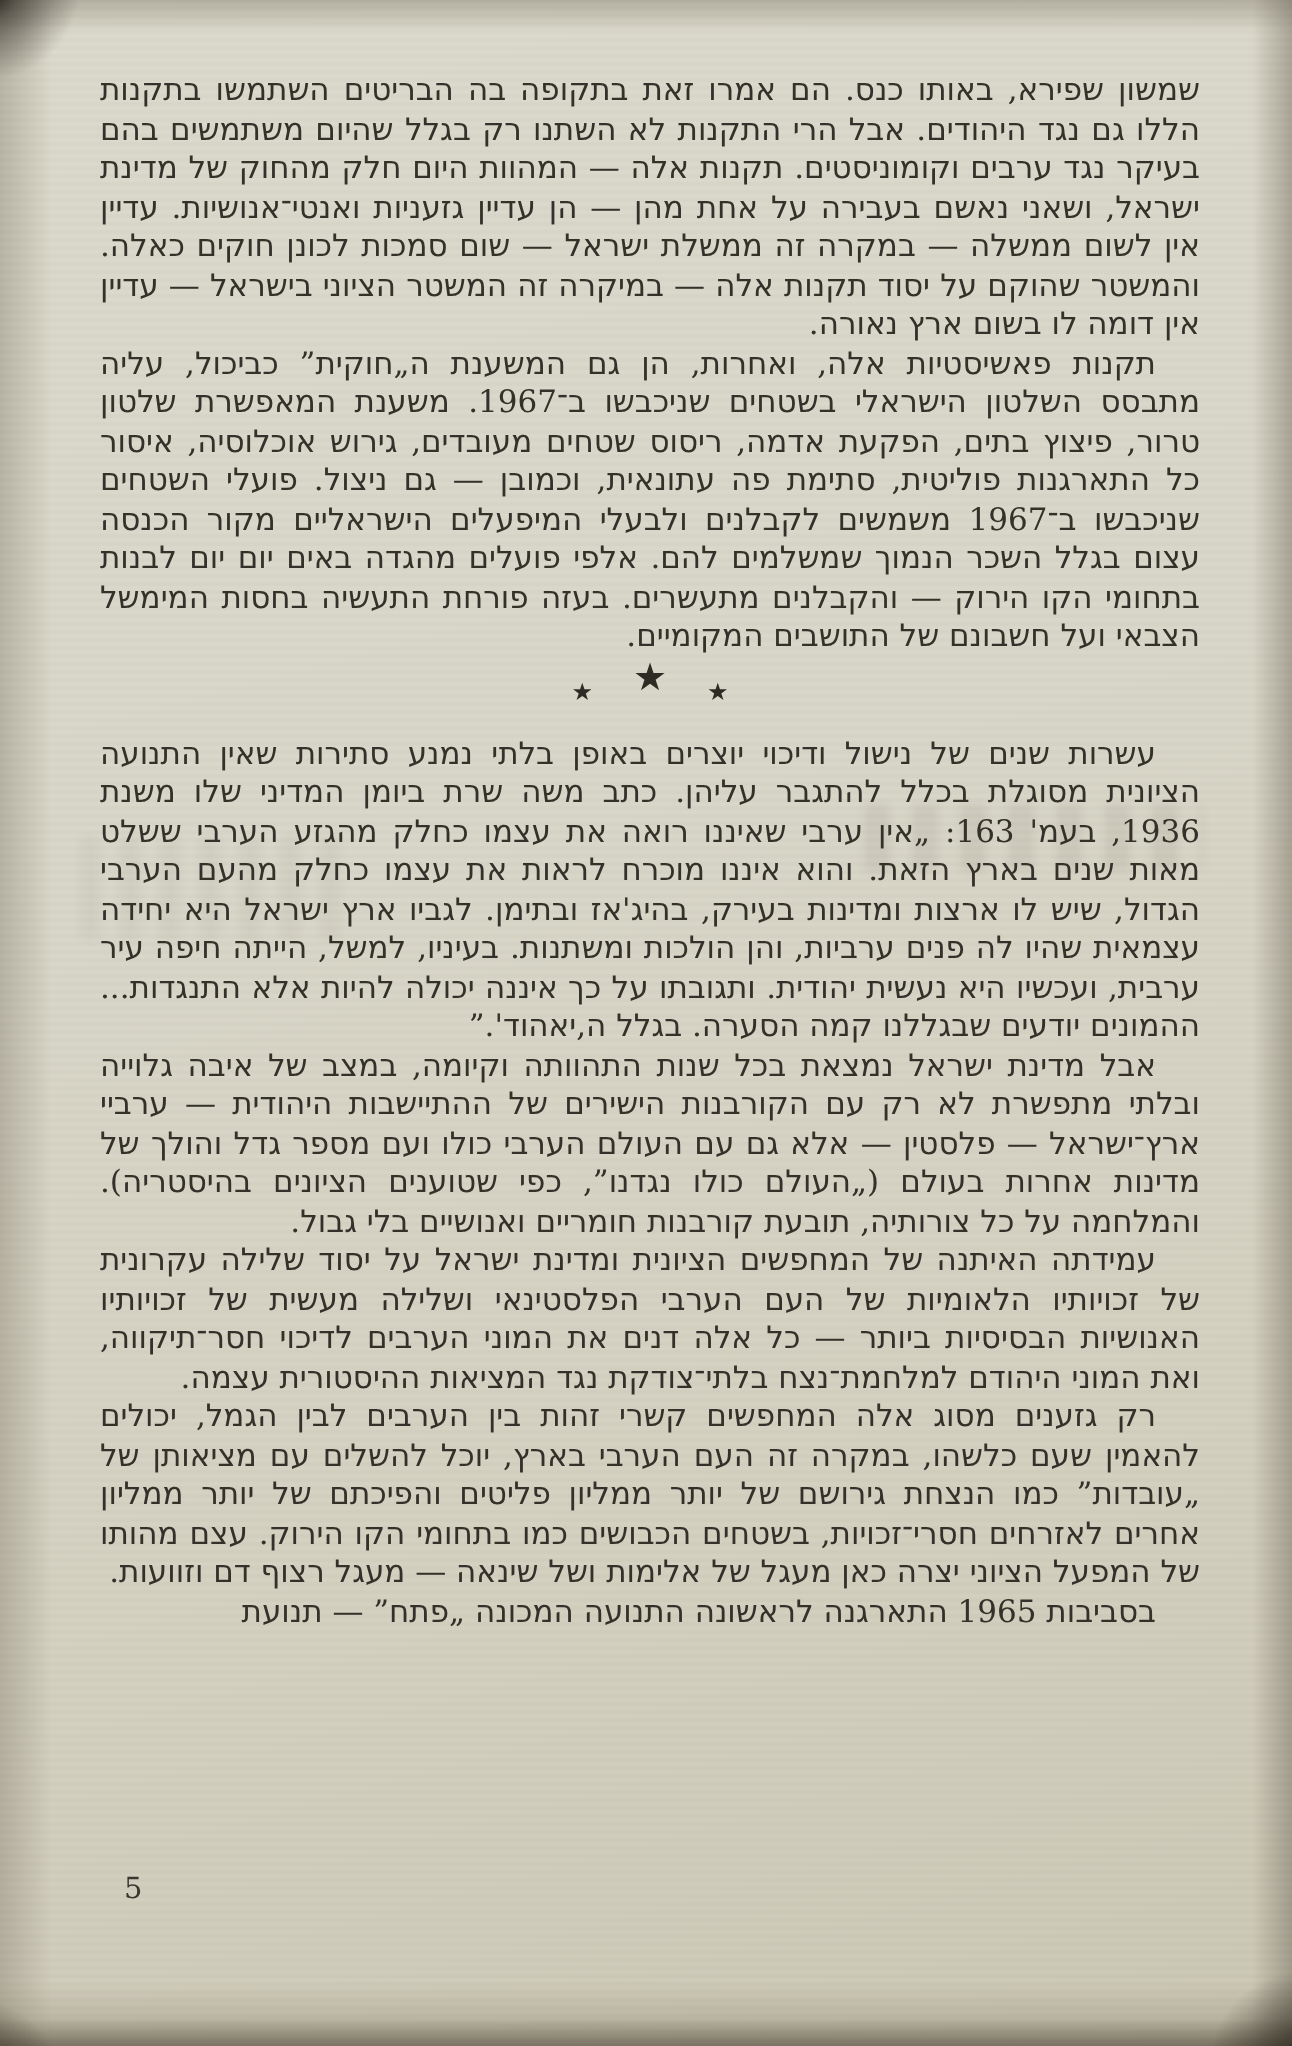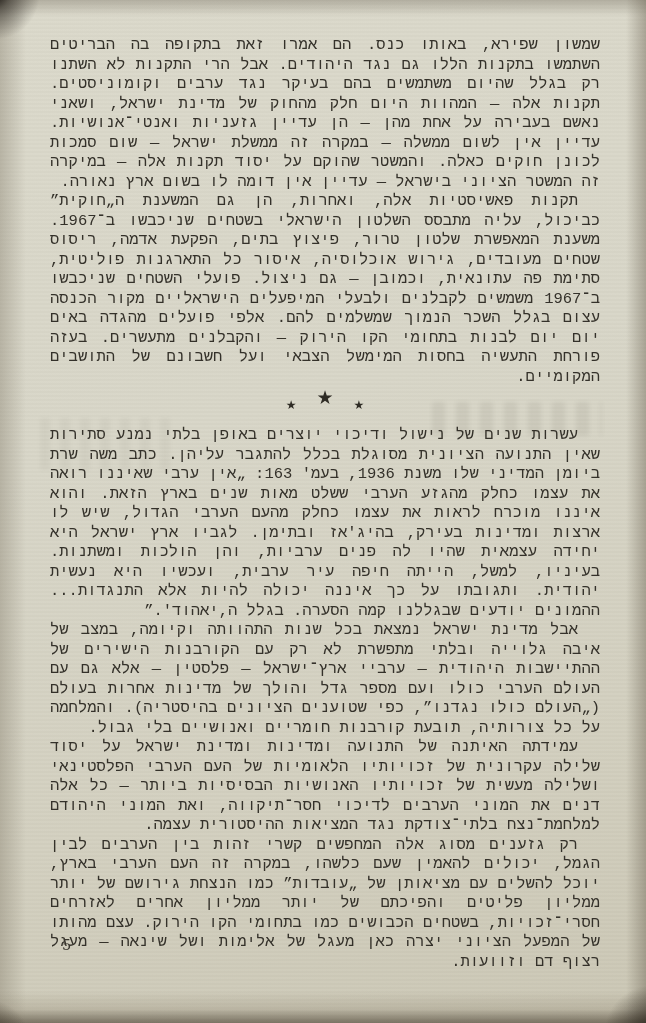--- a/index.html
+++ b/index.html
@@ -23,21 +23,21 @@
   }
   .page-text{
     position:absolute;inset:0;
     padding:36px 46px 0 50px;
     direction:rtl;
     color:#34312a;
     font-size:15.5px;
     line-height:19.5px;
     text-align:justify;
   }
-  p.body-par{margin:0;font-family:Liberation Mono, monospace;}
+  p.body-par{margin:0;}
   p.indent{text-indent:22px;}
   .stars{
     text-align:center;
     margin:9px 0 2px;
     height:28px;
     color:#2e2b24;
   }
   .star{display:inline-block;line-height:1;}
   .star.sm{font-size:12px;transform:translateY(-3px);}
   .star.lg{font-size:19px;transform:translateY(-8px);margin:0 15px;}
@@ -85,24 +85,25 @@
       <span class="star sm">★</span>
       <span class="star lg">★</span>
       <span class="star sm">★</span>
     </div>
 
 
     <p class="body-par indent">עשרות שנים של נישול ודיכוי יוצרים באופן בלתי נמנע סתירות שאין התנועה הציונית מסוגלת בכלל להתגבר עליהן. כתב משה שרת ביומן המדיני שלו משנת 1936, בעמ' 163: „אין ערבי שאיננו רואה את עצמו כחלק מהגזע הערבי ששלט מאות שנים בארץ הזאת. והוא איננו מוכרח לראות את עצמו כחלק מהעם הערבי הגדול, שיש לו ארצות ומדינות בעירק, בהיג'אז ובתימן. לגביו ארץ ישראל היא יחידה עצמאית שהיו לה פנים ערביות, והן הולכות ומשתנות. בעיניו, למשל, הייתה חיפה עיר ערבית, ועכשיו היא נעשית יהודית. ותגובתו על כך איננה יכולה להיות אלא התנגדות... ההמונים יודעים שבגללנו קמה הסערה. בגלל ה,יאהוד'.”</p>
 
     <p class="body-par indent">אבל מדינת ישראל נמצאת בכל שנות התהוותה וקיומה, במצב של איבה גלוייה ובלתי מתפשרת לא רק עם הקורבנות הישירים של ההתיישבות היהודית — ערביי ארץ־ישראל — פלסטין — אלא גם עם העולם הערבי כולו ועם מספר גדל והולך של מדינות אחרות בעולם („העולם כולו נגדנו”, כפי שטוענים הציונים בהיסטריה). והמלחמה על כל צורותיה, תובעת קורבנות חומריים ואנושיים בלי גבול.</p>
 
-    <p class="body-par indent">עמידתה האיתנה של התנועה ומדינות ומדינת ישראל על יסוד שלילה עקרונית של זכויותיו הלאומיות של העם הערבי הפלסטינאי ושלילה מעשית של זכויותיו האנושיות הבסיסיות ביותר — כל אלה דנים את המוני הערבים לדיכוי חסר־תיקווה, ואת המוני היהודם למלחמת־נצח בלתי־צודקת נגד המציאות ההיסטורית עצמה.</p>
+    <p class="body-par indent">עמידתה האיתנה של המחפשים הציונית ומדינת ישראל על יסוד שלילה עקרונית של זכויותיו הלאומיות של העם הערבי הפלסטינאי ושלילה מעשית של זכויותיו האנושיות הבסיסיות ביותר — כל אלה דנים את המוני הערבים לדיכוי חסר־תיקווה, ואת המוני היהודם למלחמת־נצח בלתי־צודקת נגד המציאות ההיסטורית עצמה.</p>
 
     <p class="body-par indent">רק גזענים מסוג אלה המחפשים קשרי זהות בין הערבים לבין הגמל, יכולים להאמין שעם כלשהו, במקרה זה העם הערבי בארץ, יוכל להשלים עם מציאותן של „עובדות” כמו הנצחת גירושם של יותר ממליון פליטים והפיכתם של יותר ממליון אחרים לאזרחים חסרי־זכויות, בשטחים הכבושים כמו בתחומי הקו הירוק. עצם מהותו של המפעל הציוני יצרה כאן מעגל של אלימות ושל שינאה — מעגל רצוף דם וזוועות.</p>
 
+    <p class="body-par indent">בסביבות 1965 התארגנה לראשונה התנועה המכונה „פתח” — תנועת</p>
 
   </div>
 
   <div class="ghost ghost-a"></div>
   <div class="ghost ghost-b"></div>
 
   <div class="page-number">5</div>
 
 </div>
 

